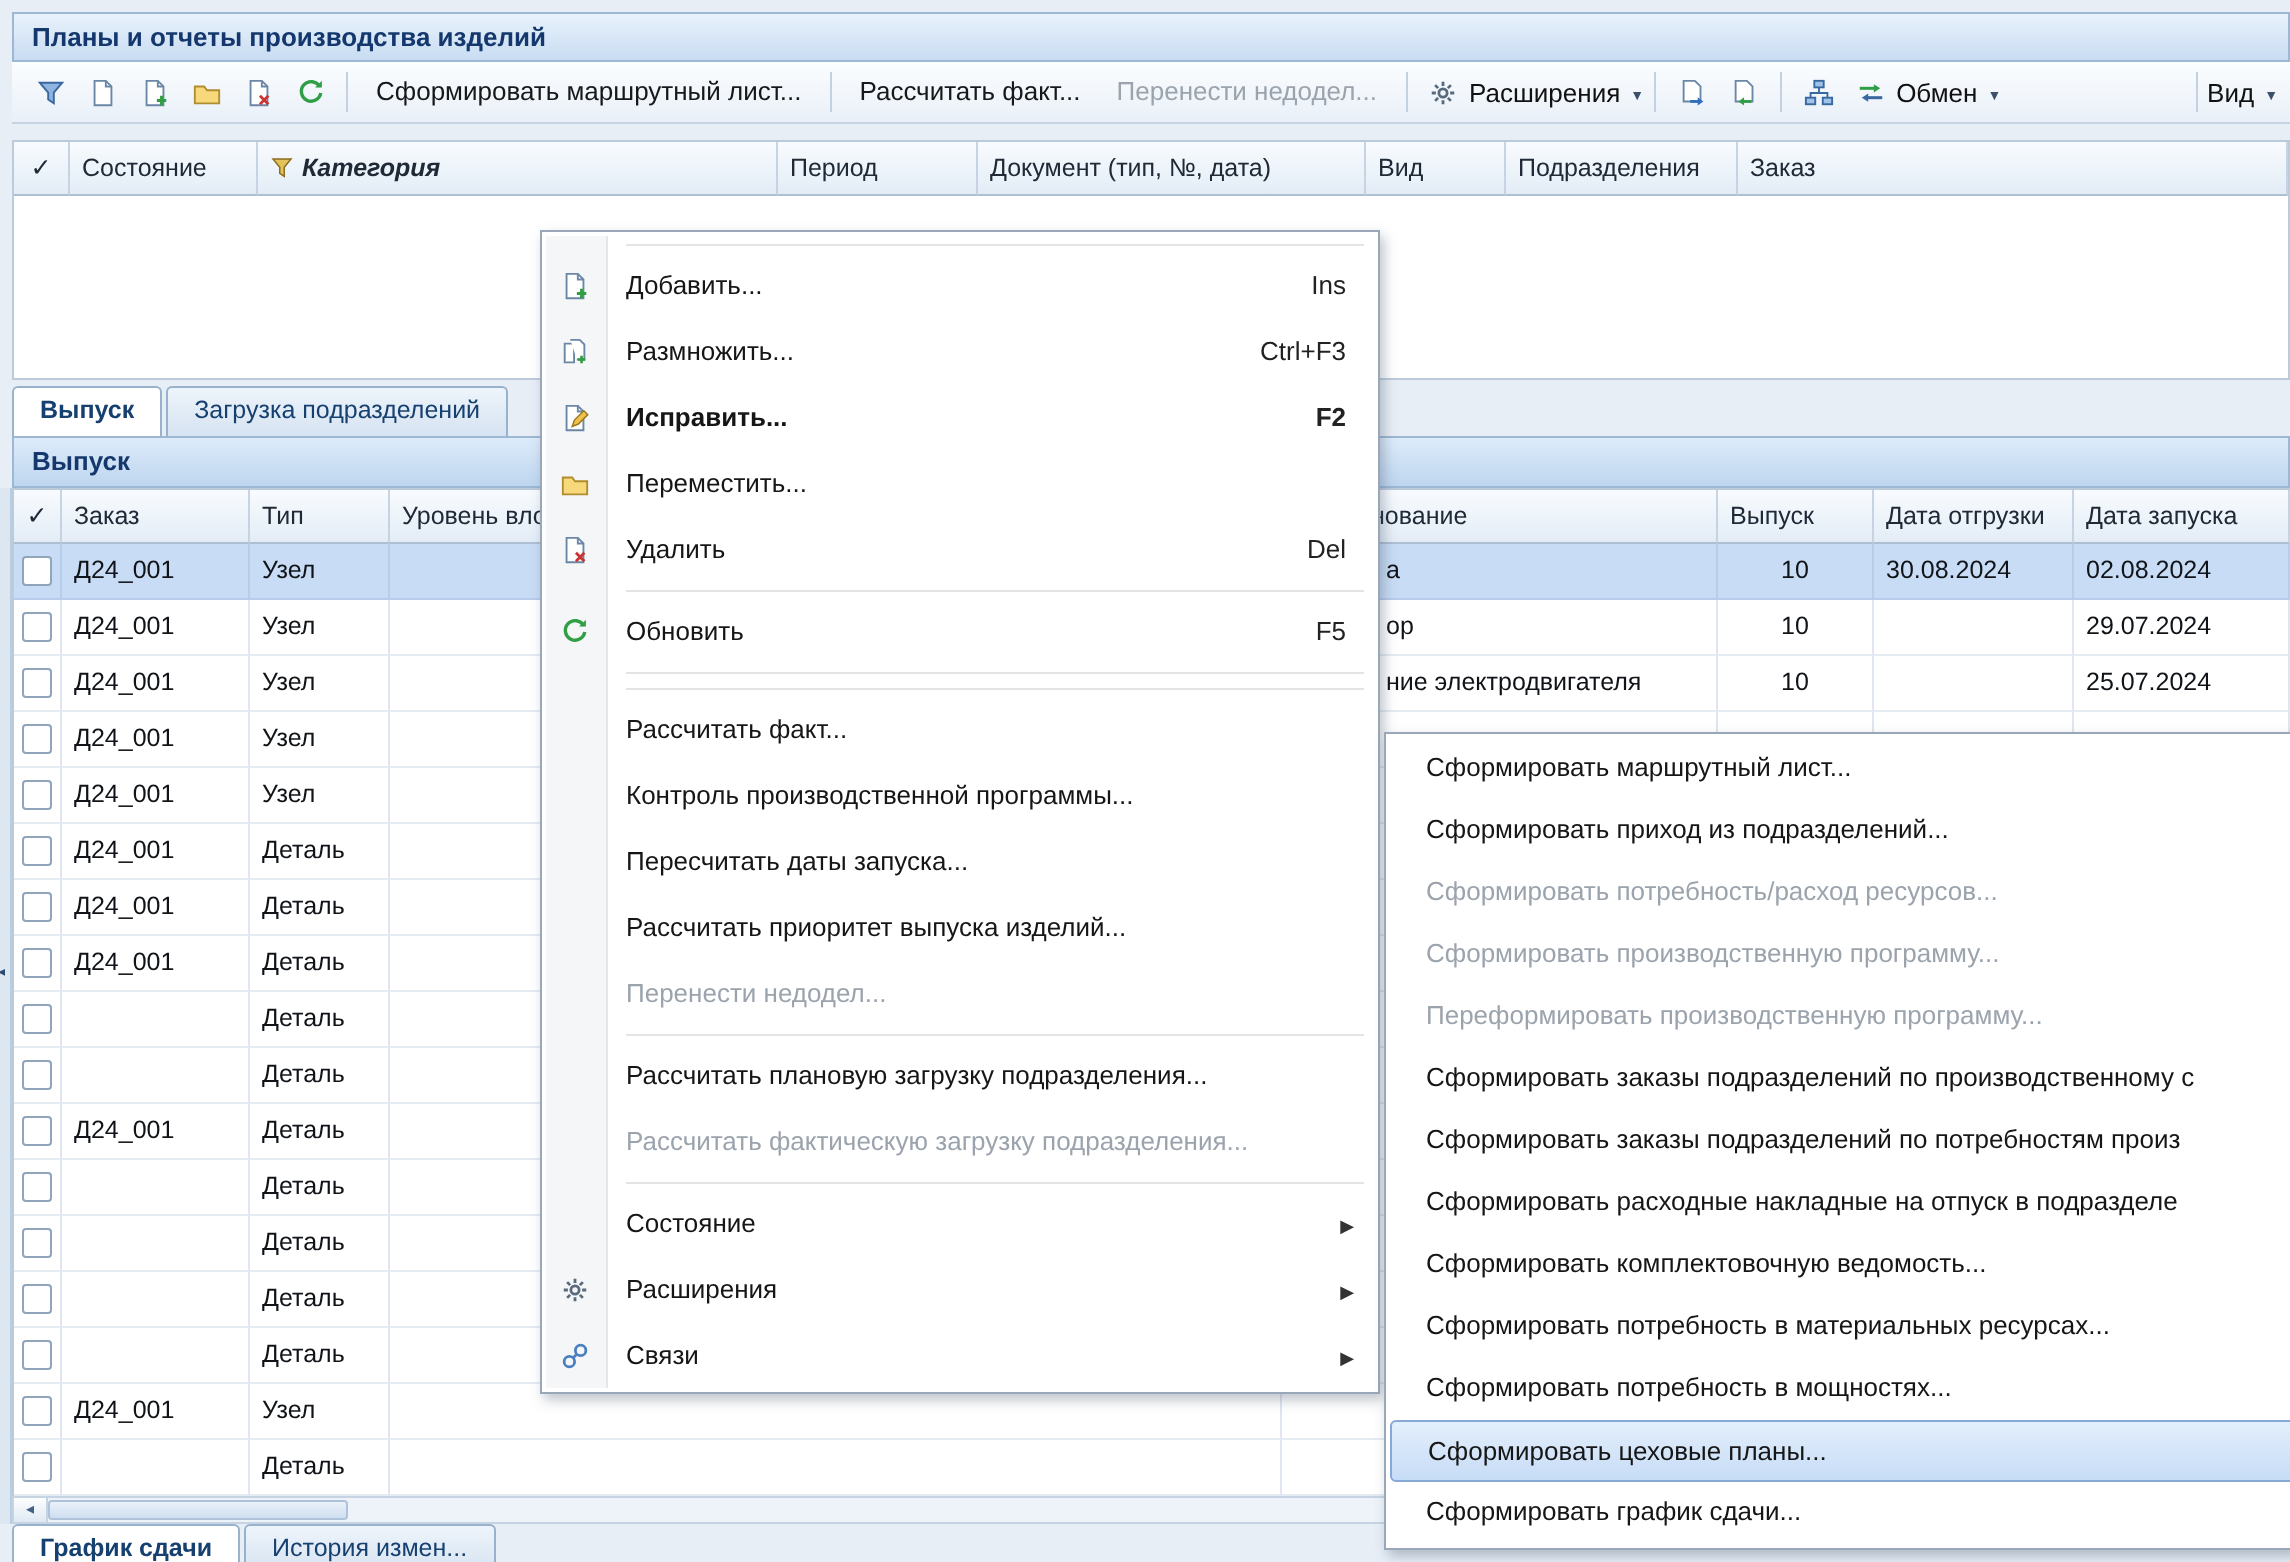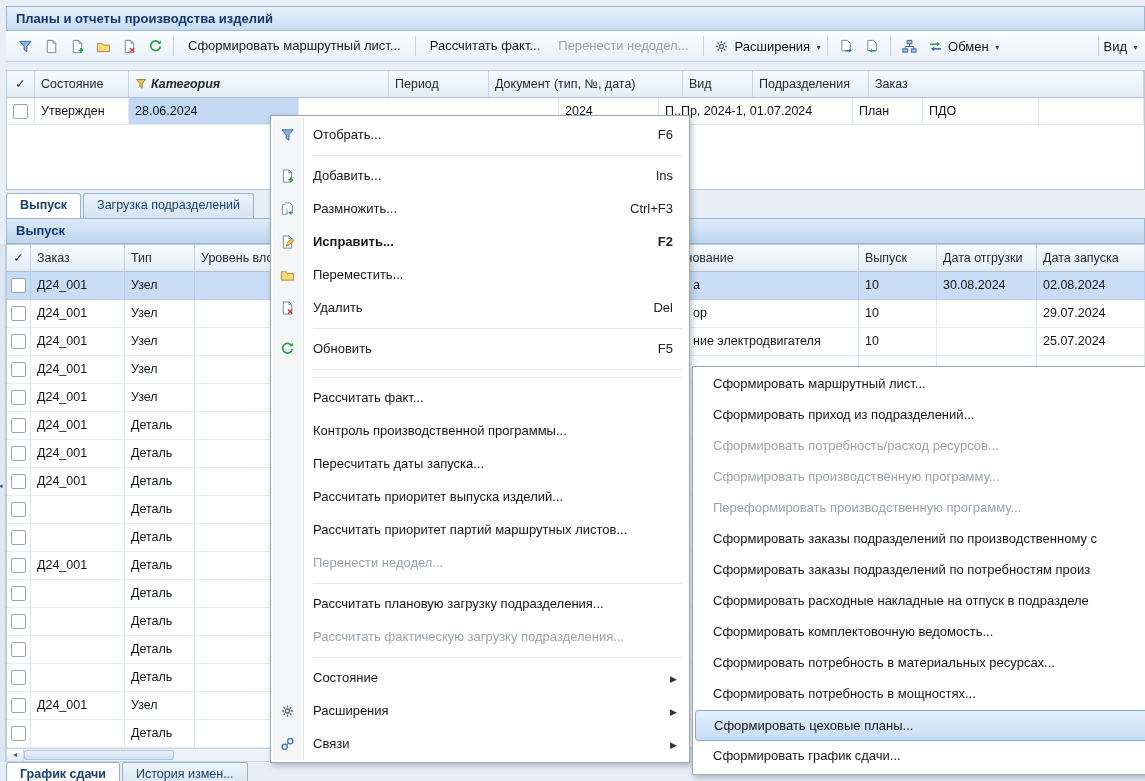--- a/index.html
+++ b/index.html
@@ -29,21 +29,21 @@
   .hrow{display:flex;height:27px;background:linear-gradient(#f8fbfe,#e2ecf6)}
   .hc{box-sizing:border-box;flex:none;border-right:1px solid #c6d3e2;border-bottom:1px solid #aebfd3;
       line-height:26px;padding:0 6px;font-size:12.5px;color:#202a36;white-space:nowrap;overflow:hidden}
   .drow{display:flex;height:27px;background:#fff}
   .dc{box-sizing:border-box;flex:none;border-right:1px solid #dfe6ef;border-bottom:1px solid #e5ebf3;
       line-height:26px;padding:0 6px;font-size:12.5px;color:#101418;white-space:nowrap;overflow:hidden}
   .ccell{text-align:center;padding:0}
   .cb{display:inline-block;width:13px;height:13px;background:#fff;border:1px solid #90a4ba;border-radius:2px;margin-top:6px}
   .bolditalic{font-weight:bold;font-style:italic}
   .selcell{background:#c3d8f3}
-  .num{text-align:left}
+  .num{text-align:center}
 
   .ugrid{position:absolute;left:6px;top:70px;width:1139px;height:120px;box-sizing:border-box;
     background:#fff;border:1px solid #bccbdc;overflow:hidden}
   .u0{width:28px}.u1{width:94px}.u2{width:170px}.u3{width:260px}.u4{width:100px}
   .u5{width:194px}.u6{width:70px}.u7{width:116px}.u8{flex:1;min-width:0}
 
   
   .tabsrow{position:absolute;left:6px;top:192px;width:1139px;height:26px;display:flex;align-items:flex-end;gap:2px;font-size:12.5px}
   .tab{height:25px;box-sizing:border-box;line-height:23px;padding:0 13px;border:1px solid #98b2cd;border-bottom:none;
        border-radius:3px 3px 0 0;background:linear-gradient(#eef4fb,#d6e3f1);color:#16406f;white-space:nowrap;overflow:hidden;flex:none}
@@ -200,31 +200,20 @@
     <div class="hc u1">Состояние</div>
     <div class="hc u3"><svg class="i12" viewBox="0 0 16 16">
           <path d="M2 2h12L9.5 7.5v6l-3-2v-4z" fill="#e3c35c" stroke="#8a6d1f"></path>
         </svg><span class="bolditalic">Категория</span></div>
     <div class="hc u4">Период</div>
     <div class="hc u5">Документ (тип, №, дата)</div>
     <div class="hc u6">Вид</div>
     <div class="hc u7">Подразделения</div>
     <div class="hc u8">Заказ</div>
   </div>
-  <div class="drow">
-    <div class="dc u0 ccell"><span class="cb"></span></div>
-    <div class="dc u1">Утвержден</div>
-    <div class="dc u2 selcell">28.06.2024</div>
-    <div class="dc u3"></div>
-    <div class="dc u4">2024</div>
-    <div class="dc u5">П..Пр, 2024-1, 01.07.2024</div>
-    <div class="dc u6">План</div>
-    <div class="dc u7">ПДО</div>
-    <div class="dc u8"></div>
-  </div>
 </div>
 
 <div class="tabsrow">
   <div class="tab active"><span>Выпуск</span></div>
   <div class="tab"><span>Загрузка подразделений</span></div>
 </div>
 
 <div class="sechdr">Выпуск</div>
 
 <div class="lgrid">
@@ -419,29 +408,20 @@
   <div class="sbtn"></div>
   <div class="thumb"></div>
 </div>
 
 <div class="btabs">
   <div class="tab active"><span>График сдачи</span></div>
   <div class="tab"><span>История измен...</span></div>
 </div>
 
 <div class="cmenu">
-  <div class="mi">
-    <span class="ic">
-        <svg class="i16" viewBox="0 0 16 16">
-          <path d="M2 2.5h12L9.5 7.8v5.7l-3-2V7.8z" fill="#8fb4e0" stroke="#39679f"></path>
-        </svg>
-      </span>
-    <span class="lb">Отобрать...</span>
-    <span class="sc">F6</span>
-  </div>
   <div class="ms"></div>
   <div class="mi">
     <span class="ic">
         <svg class="i16" viewBox="0 0 16 16">
           <path d="M3.5 1.5h6l3 3v10h-9z" fill="#fff" stroke="#6b87a6"></path>
           <path d="M9.5 1.5v3h3" fill="none" stroke="#6b87a6"></path>
           <path d="M11.5 9.5v5M9 12h5" stroke="#2f9e44" stroke-width="1.6"></path>
         </svg>
       </span>
     <span class="lb">Добавить...</span>
@@ -506,23 +486,20 @@
       <span class="lb">Рассчитать факт...</span>
     </div>
   <div class="mi">
       <span class="lb">Контроль производственной программы...</span>
     </div>
   <div class="mi">
       <span class="lb">Пересчитать даты запуска...</span>
     </div>
   <div class="mi">
       <span class="lb">Рассчитать приоритет выпуска изделий...</span>
-    </div>
-  <div class="mi">
-      <span class="lb">Рассчитать приоритет партий маршрутных листов...</span>
     </div>
   <div class="mi dis">
       <span class="lb">Перенести недодел...</span>
     </div>
   <div class="ms"></div>
   <div class="mi">
       <span class="lb">Рассчитать плановую загрузку подразделения...</span>
     </div>
   <div class="mi dis">
       <span class="lb">Рассчитать фактическую загрузку подразделения...</span>

